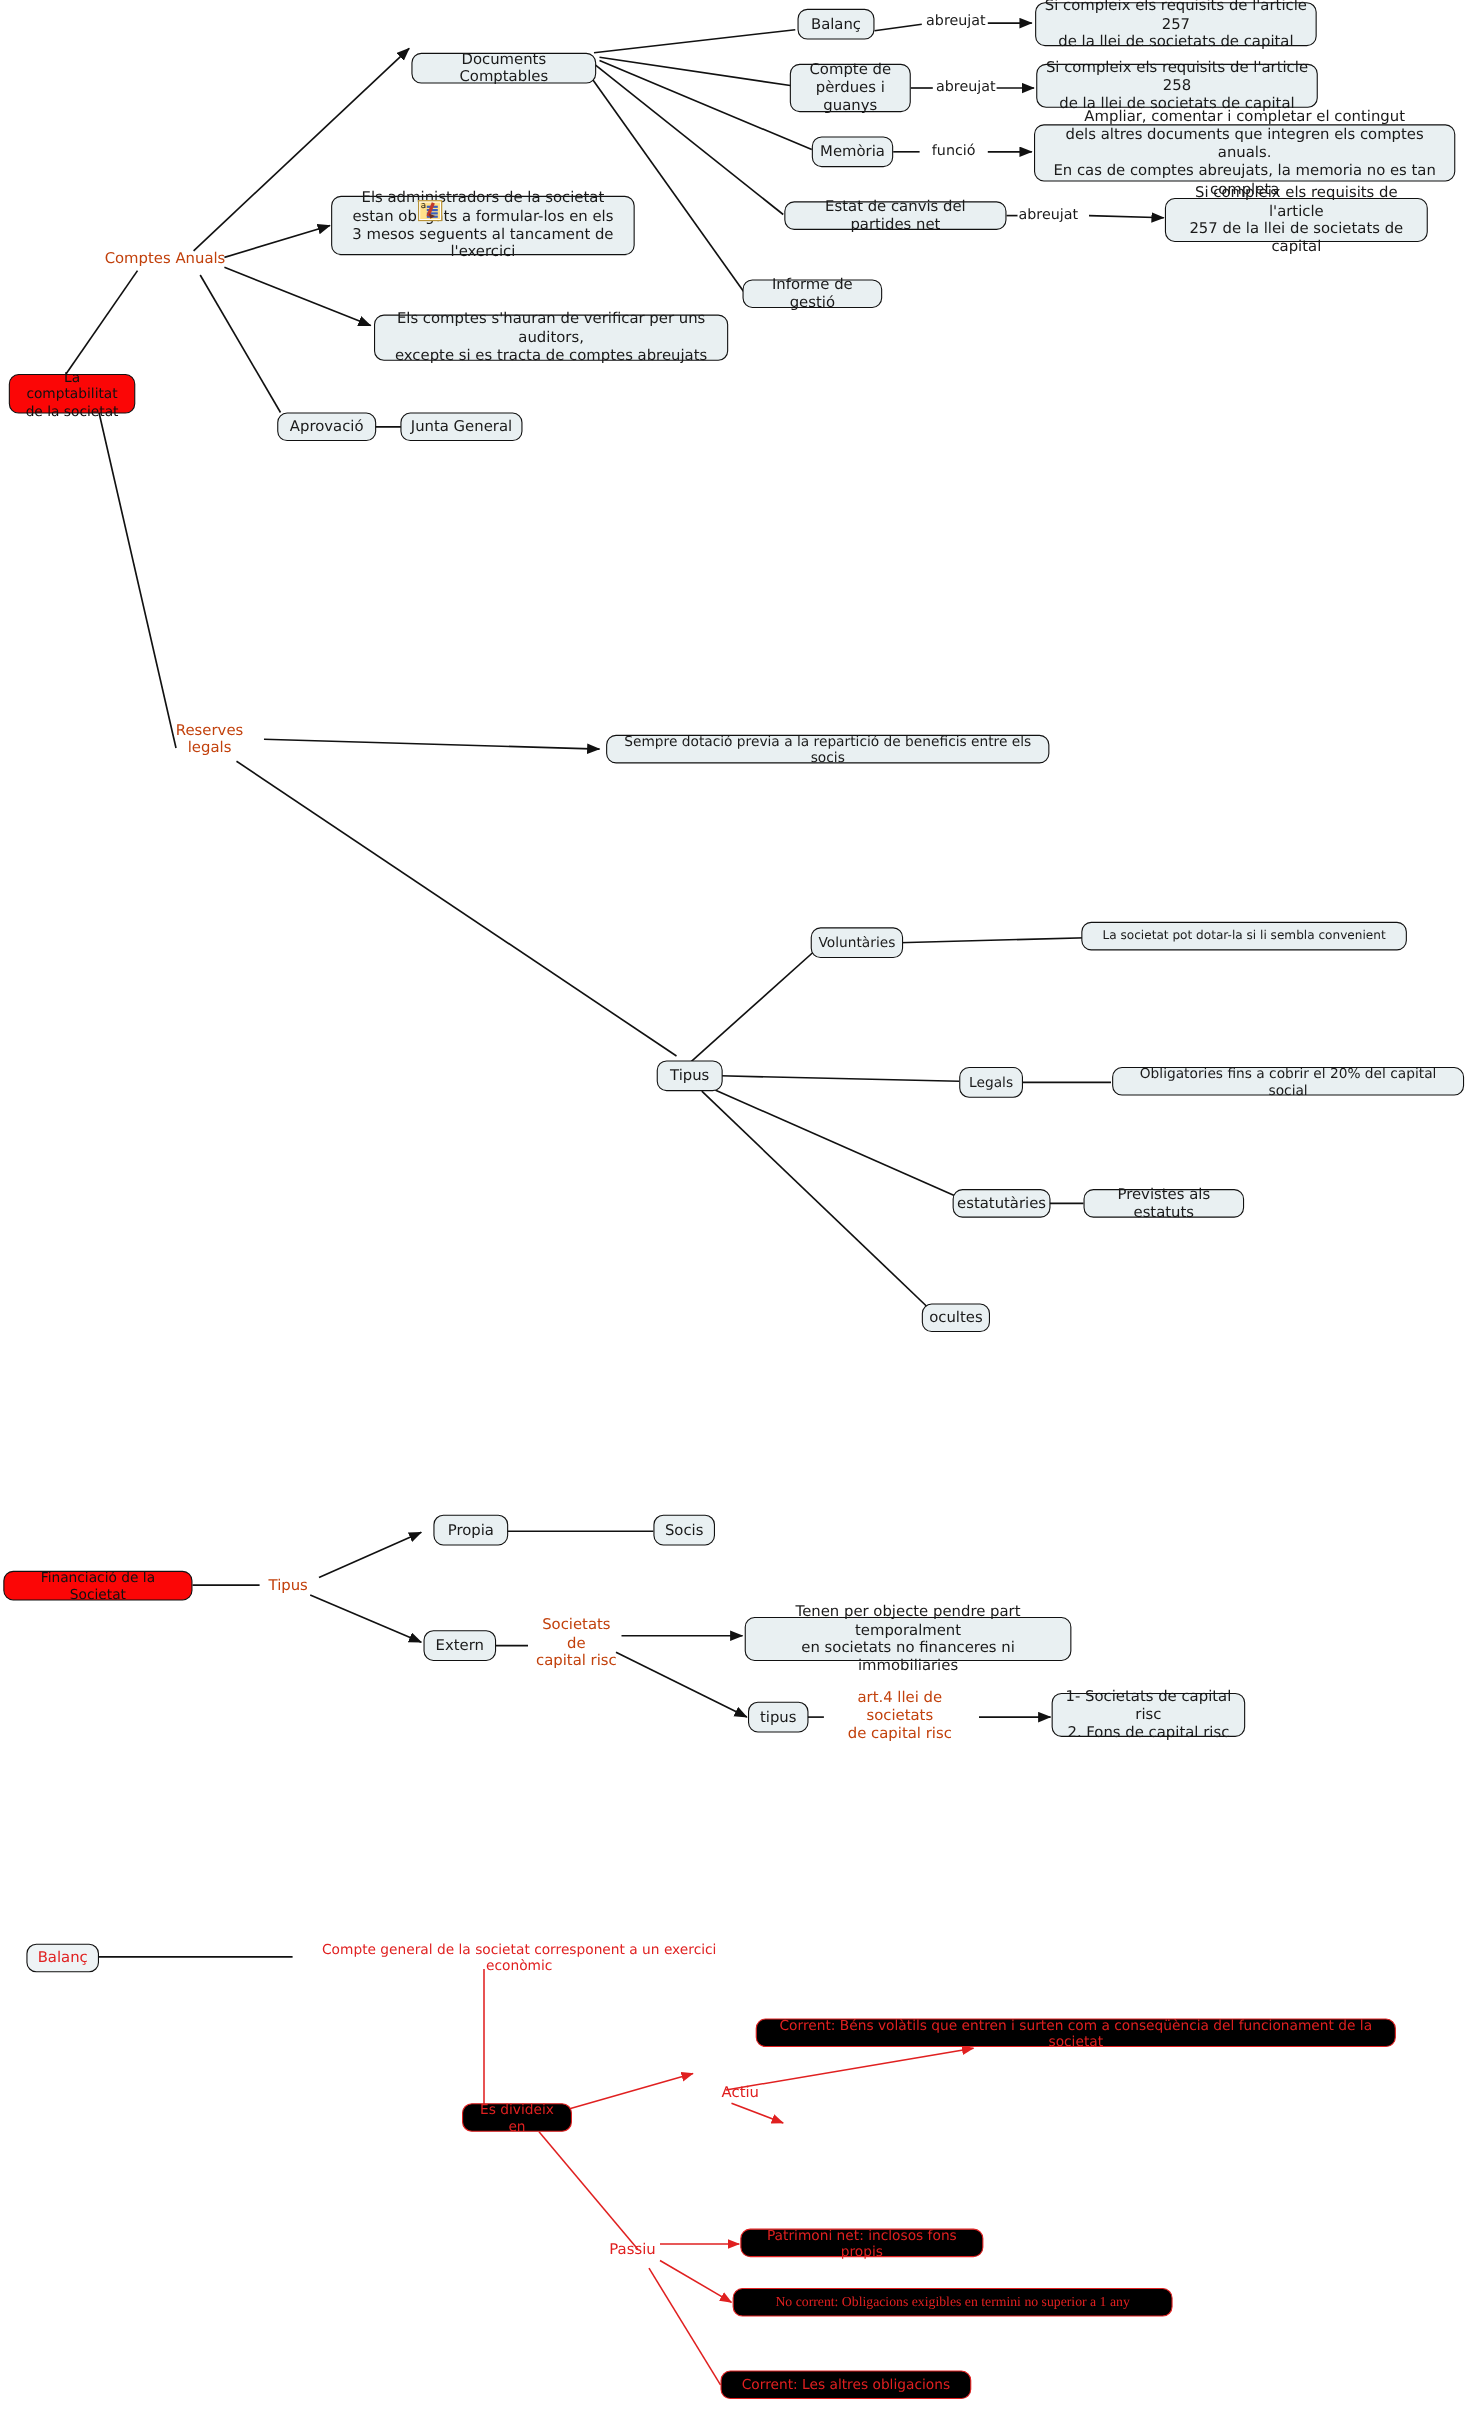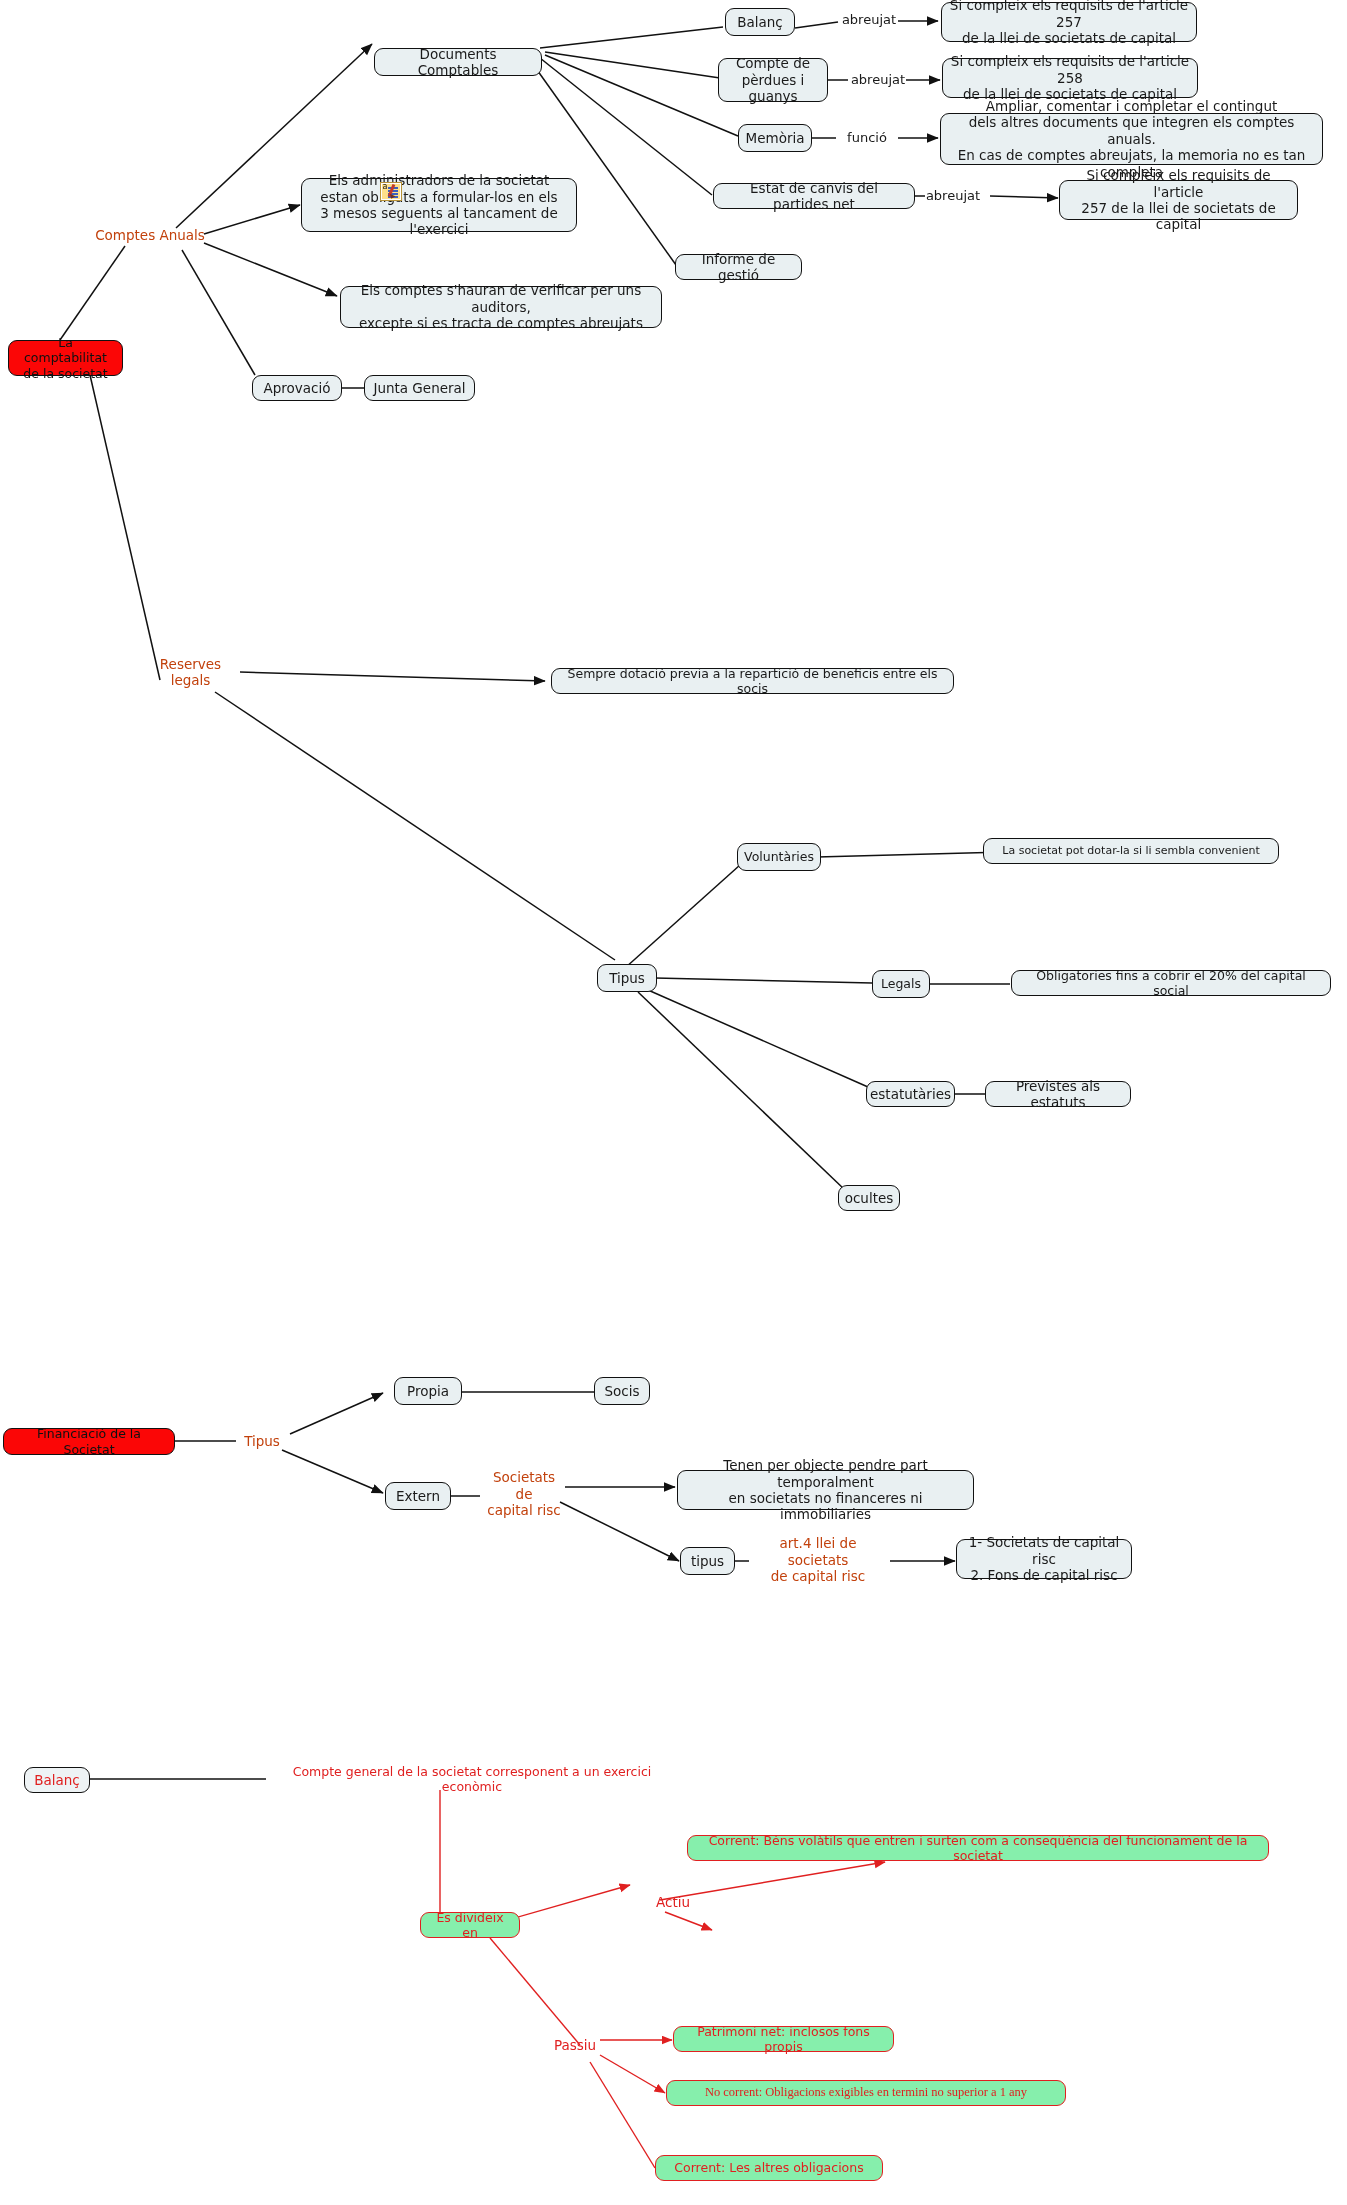--- a/index.html
+++ b/index.html
@@ -22,21 +22,21 @@
     justify-content:center;
     padding:3px 7px;
     white-space:pre-line;
   }
   .node.red{
     background:#fb0606;
     border:1.6px solid #111;
     color:#111;
   }
   .node.redtext{
-    background:#86efac;
+    background:#000000;
     border:1.4px solid #e02020;
     color:#e02020;
   }
   .node.redtext-thin{
     background:#eef3f5;
     border:1.4px solid #111;
     color:#e02020;
   }
   .plain{
     position:absolute;

